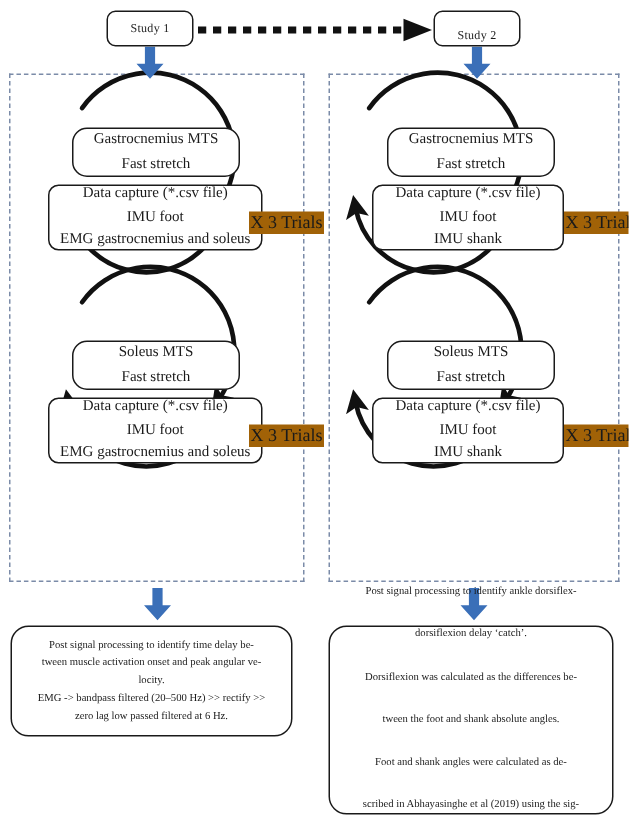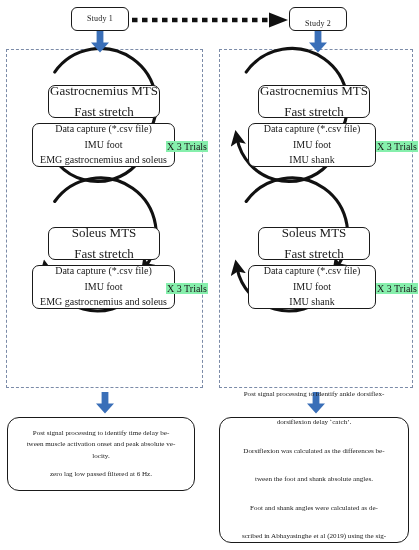--- a/index.html
+++ b/index.html
@@ -31,21 +31,21 @@
   .rbox .ln{display:block;width:100%;}
 
   
   .study{
     font-size:8px;
     letter-spacing:.2px;
     border-radius:6px;
   }
 
   
-  .mts{font-size:13px;}
+  .mts{font-size:10px;border-radius:10px;}
   .mts .ln{margin:1px 0;}
 
   
   .cap{font-size:10px;}
   .cap .ln{margin:0.6px 0;}
 
   
   .desc{
     font-size:7.1px;
     border-radius:12px;
@@ -61,24 +61,24 @@
     position:absolute;
     box-sizing:border-box;
     border:1px dashed #7b8ba8;
     background:transparent;
     z-index:1;
   }
 
   
   .trials{
     position:absolute;
-    font-size:10px;
+    font-size:12px;
     white-space:nowrap;
     z-index:7;
-    background:#86efac;
+    background:#a16207;
     padding:0 1px;
   }
 
   
   .darrow{position:absolute;z-index:5;}
 
   
   .hconn{position:absolute;z-index:5;}
 
   
@@ -194,23 +194,24 @@
 
   <svg class="darrow" style="left:95px;top:392px;" width="20" height="22" viewBox="0 0 20 22">
     <path d="M6.6,0 L13.4,0 L13.4,11.5 L19,11.5 L10,21.5 L1,11.5 L6.6,11.5 z" fill="#3a6fb8"></path>
   </svg>
   <svg class="darrow" style="left:306px;top:392px;" width="20" height="22" viewBox="0 0 20 22">
     <path d="M6.6,0 L13.4,0 L13.4,11.5 L19,11.5 L10,21.5 L1,11.5 L6.6,11.5 z" fill="#3a6fb8"></path>
   </svg>
 
   <div class="rbox desc" style="left:7px;top:417px;width:188px;height:74px;">
     <span class="ln">Post signal processing to identify time delay be-</span>
-    <span class="ln">tween muscle activation onset and peak absolute ve-</span>
+    <span class="ln">tween muscle activation onset and peak angular ve-</span>
     <span class="ln">locity.</span>
     <span class="gap"></span>
+    <span class="ln">EMG -&gt; bandpass filtered (20–500 Hz) &gt;&gt; rectify &gt;&gt;</span>
     <span class="ln">zero lag low passed filtered at 6 Hz.</span>
   </div>
 
   <div class="rbox desc" style="left:219px;top:417px;width:190px;height:126px;gap:17px;">
     <span class="ln">Post signal processing to identify ankle dorsiflex-</span>
     <span class="ln">dorsiflexion delay ‘catch’.</span>
     <span class="ln">Dorsiflexion was calculated as the differences be-</span>
     <span class="ln">tween the foot and shank absolute angles.</span>
     <span class="ln">Foot and shank angles were calculated as de-</span>
     <span class="ln">scribed in Abhayasinghe et al (2019) using the sig-</span>

